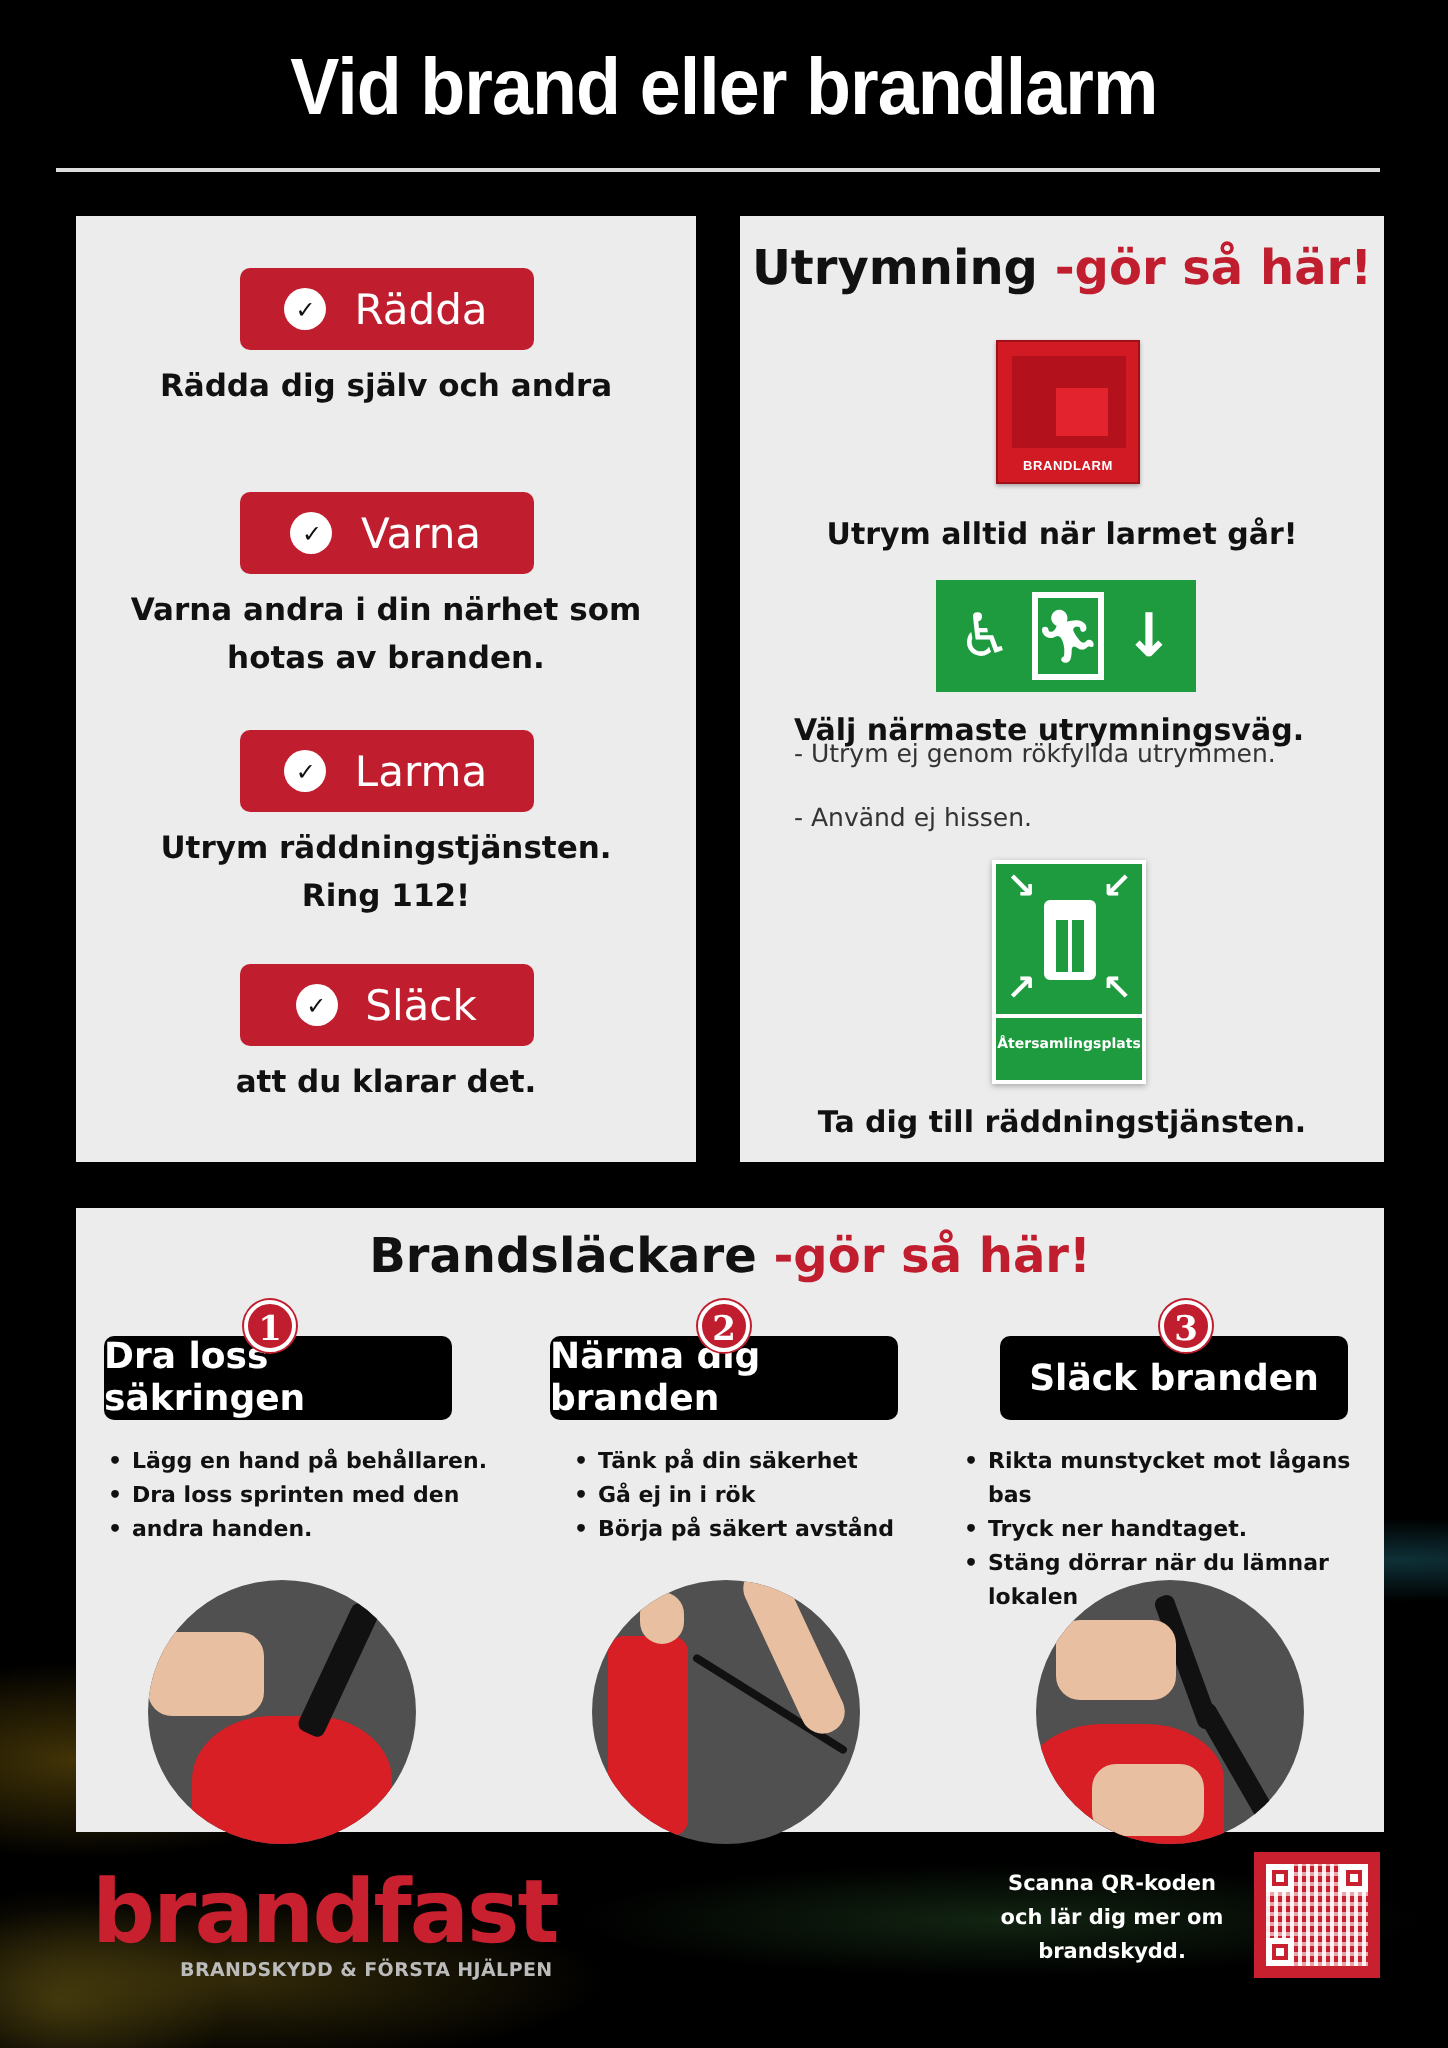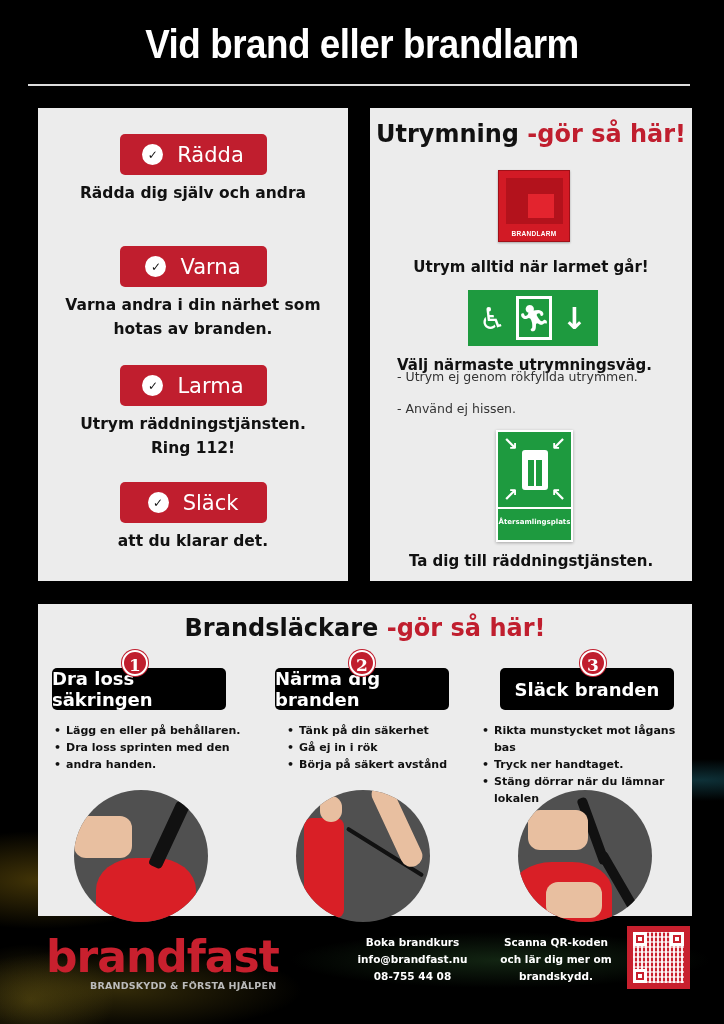--- a/index.html
+++ b/index.html
@@ -223,21 +223,21 @@
 <section class="panel" id="panel-bottom">
   <h2 class="b-title">
     <span>Brandsläckare</span>
     <span class="red">-gör så här!</span>
   </h2>
 
   <div class="col" style="left:14px">
     <div class="num" style="left:70px">1</div>
     <div class="black-box">Dra loss säkringen</div>
     <ul class="bullets" style="left:0">
-      <li>Lägg en eller på behållaren.</li>
+      <li>Lägg en hand på behållaren.</li>
       <li>Dra loss sprinten med den</li>
       <li style="list-style:none">andra handen.</li>
     </ul>
   </div>
   <div class="illus" style="left:36px">
     <div class="ext" style="left:22px;top:68px;width:100px;height:80px"></div>
     <div class="hose" style="left:88px;top:10px;width:14px;height:70px;transform:rotate(25deg)"></div>
     <div class="hand" style="left:0;top:26px;width:58px;height:42px"></div>
   </div>
 
@@ -271,25 +271,20 @@
     <div class="hose" style="left:70px;top:6px;width:10px;height:70px;transform:rotate(-20deg)"></div>
     <div class="hose" style="left:96px;top:58px;width:10px;height:70px;transform:rotate(-30deg)"></div>
     <div class="hand" style="left:10px;top:20px;width:60px;height:40px"></div>
     <div class="hand" style="left:28px;top:92px;width:56px;height:36px"></div>
   </div>
 </section>
 
 <footer class="footer">
   <div class="logo">brandfast</div>
   <div class="tagline">BRANDSKYDD &amp; FÖRSTA HJÄLPEN</div>
-  <div class="contact">
-    <div>Boka brandkurs</div>
-    <div>info@brandfast.nu</div>
-    <div>08-755 44 08</div>
-  </div>
   <div class="qr-text">
     <div>Scanna QR-koden</div>
     <div>och lär dig mer om</div>
     <div>brandskydd.</div>
   </div>
   <div class="qr">
     <div class="grid">
       <div class="finder" style="left:0;top:0"></div>
       <div class="finder" style="right:0;top:0"></div>
       <div class="finder" style="left:0;bottom:0"></div>

